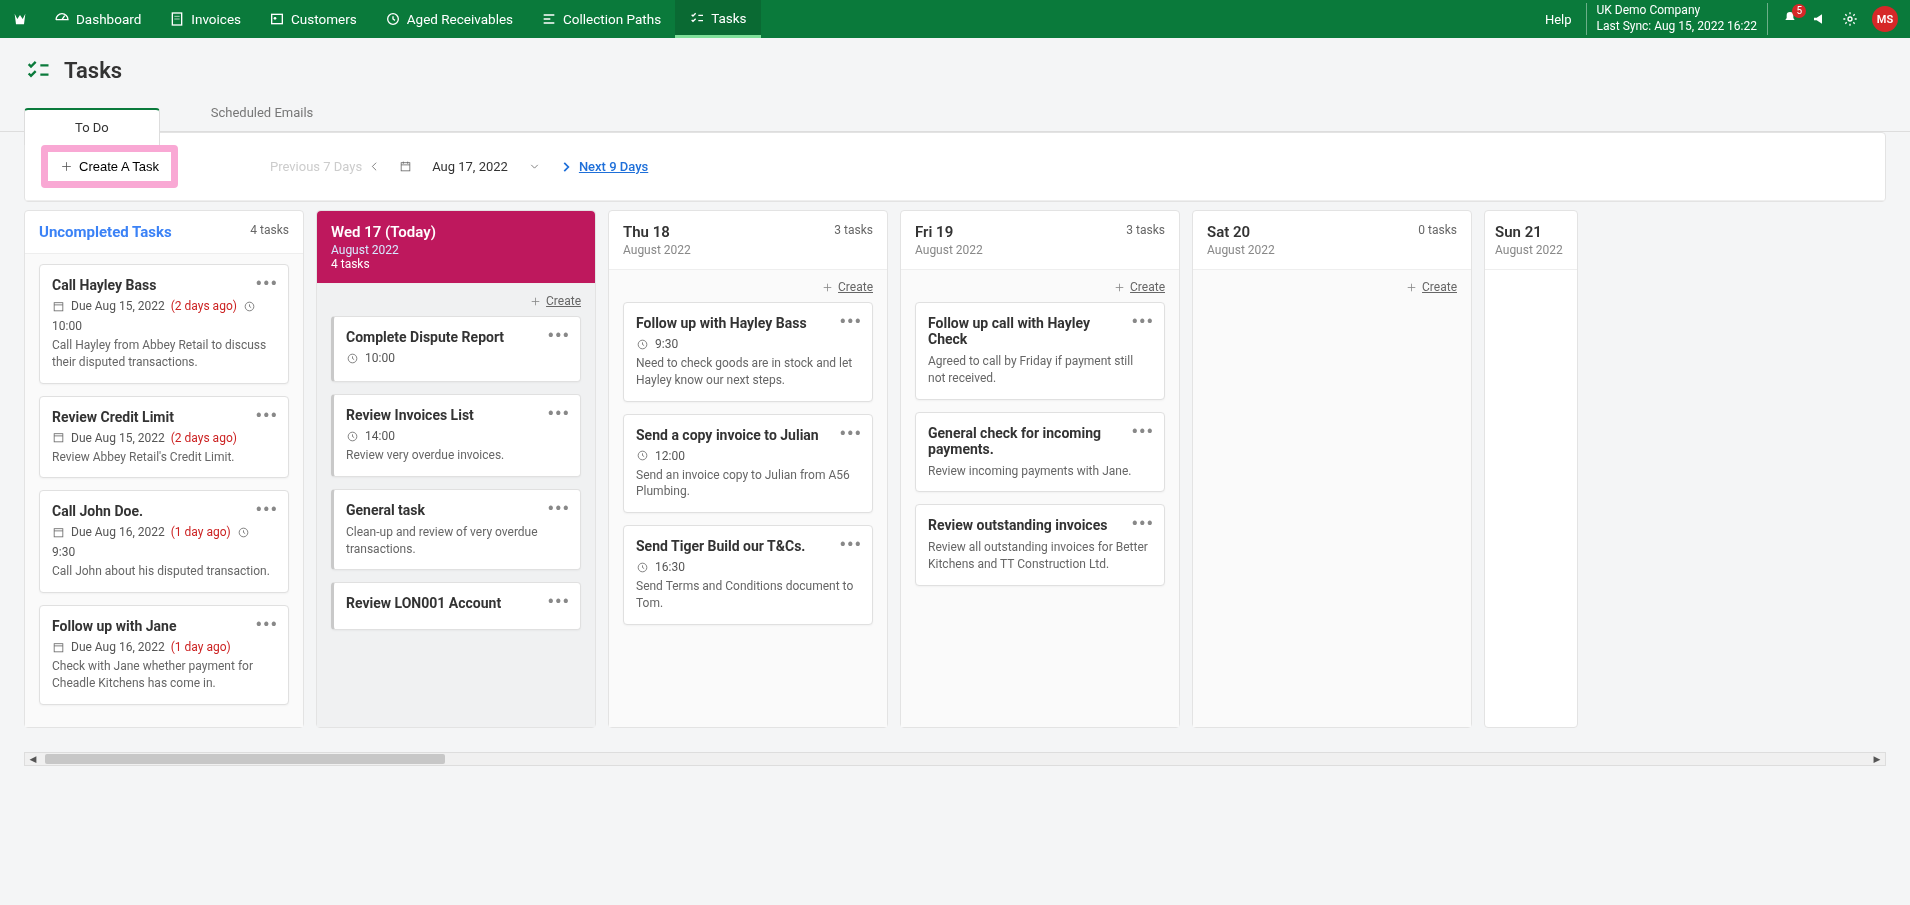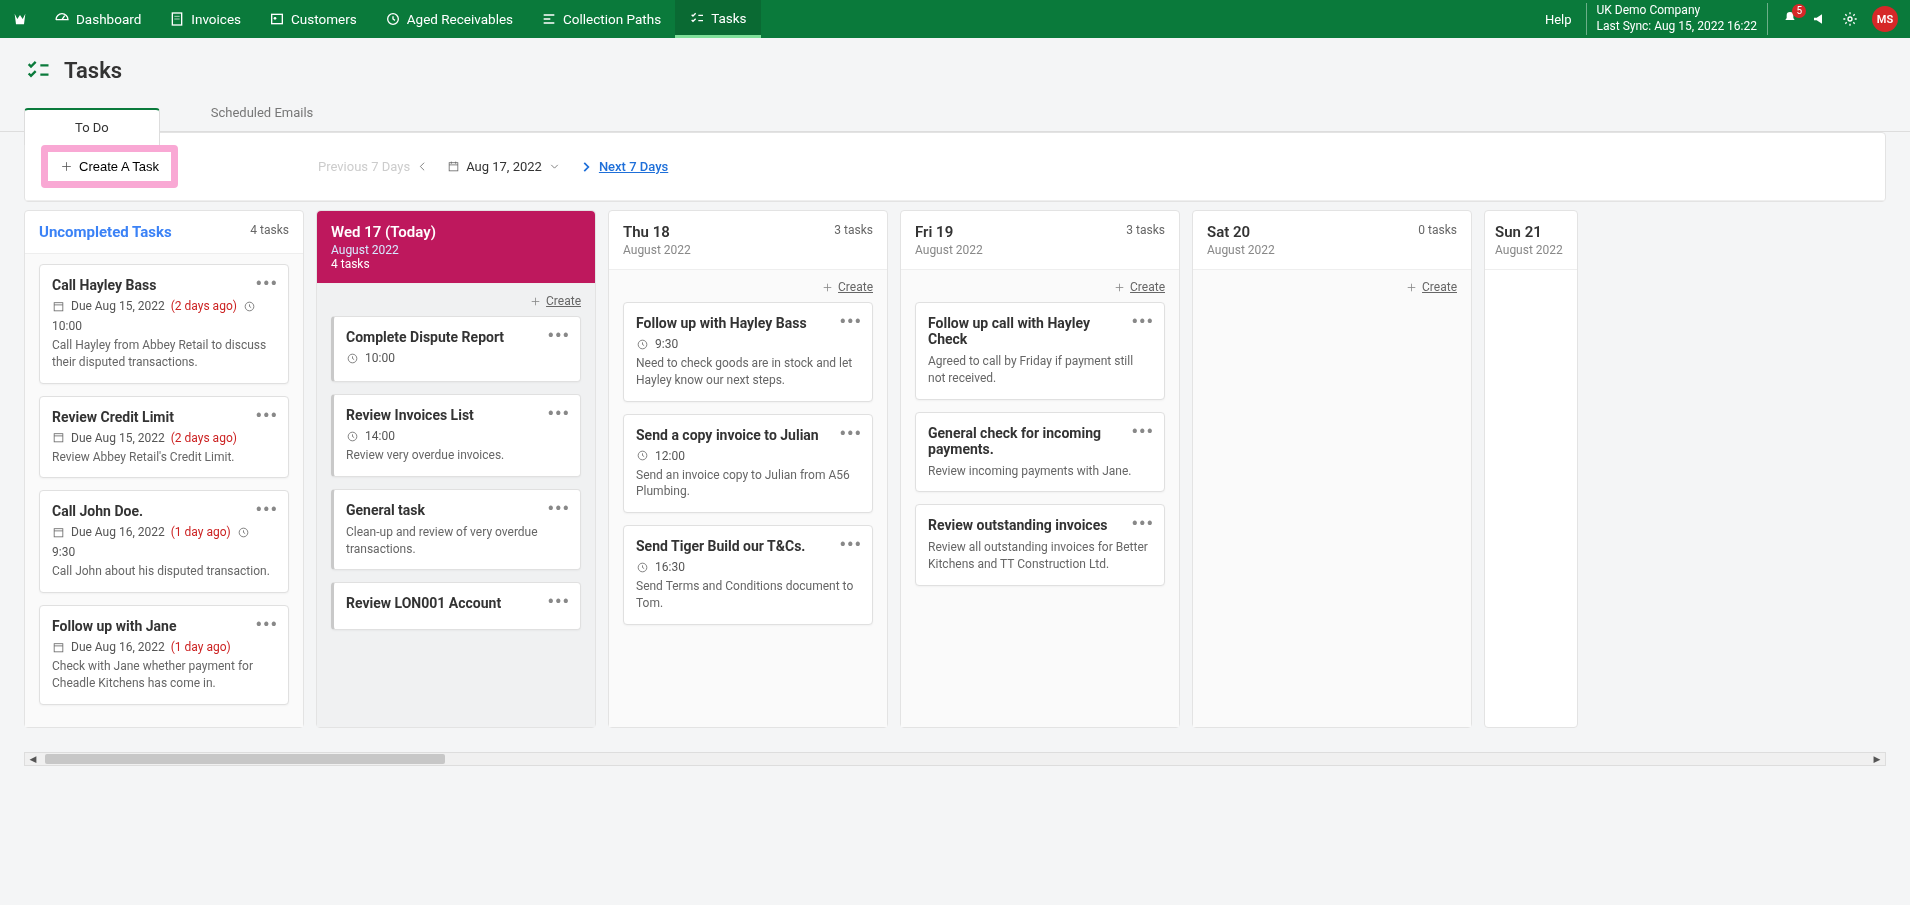--- a/index.html
+++ b/index.html
@@ -25,24 +25,24 @@
   
   
   .tabs { display:flex; border-bottom:1px solid #ddd; padding:0 24px;}
   .tab { padding:10px 50px; cursor:pointer; font-size:13px; color:#777; border:1px solid transparent; border-bottom:none;}
   .tab.active { background:#fff; border-color:#ddd; border-top:2px solid #0a7a3b; color:#333; border-radius:4px 4px 0 0; position:relative; top:14px;}
   
   
   .board-wrap { margin:0 24px; background:#fff; border:1px solid #e3e3e3; border-radius:4px; }
   .toolbar { display:flex; align-items:center; gap:24px; padding:12px 16px; border-bottom:1px solid #eee;}
   .btn-outline { border:7px solid #f9a8d4; background:#fff; padding:7px 12px; border-radius:4px; cursor:pointer; display:flex; align-items:center; gap:6px; font-size:13px;}
-  .pager { display:flex; align-items:center; gap:18px; margin-left:116px;}
+  .pager { display:flex; align-items:center; gap:18px; margin-left:68px;}
   .prev-disabled { color:#ccc; display:flex; align-items:center; gap:6px;}
   .next-link { color:#1E6FD9; text-decoration:underline; display:flex; align-items:center; gap:6px; cursor:pointer; font-weight:500;}
-  .date-pick { display:flex; align-items:center; gap:6px; color:#333; cursor:pointer;}
+  .date-pick { display:flex; align-items:center; gap:20px; color:#333; cursor:pointer;}
   
   
   .board { display:flex; gap:12px; padding:8px 0 20px 0; overflow-x:auto; margin:0 24px;}
   .col { flex:0 0 280px; border:1px solid #e3e3e3; background:#fff; border-radius:4px; display:flex; flex-direction:column;}
   .col-head { padding:12px 14px; border-bottom:1px solid #eee; display:flex; justify-content:space-between; align-items:flex-start;}
   .col-head.red .day-name{ color:#3b82f6; font-weight:700; font-size:15px;}
   .col.today .col-head { background:#be185d; color:#fff; border-radius:4px 4px 0 0;flex-direction:column;}
   .col.today .day-name{ color:#fff; font-weight:600; font-size:15px;}
   .col.today .day-sub{ color:#d7e8ff; }
   .day-name{ font-size:15px; font-weight:600; color:#333;}
@@ -178,21 +178,21 @@
           </svg>
       <span>Aug 17, 2022</span>
       <svg class="small-icon" viewBox="0 0 24 24">
             <path d="M6 9l6 6 6-6"></path>
           </svg>
     </span>
     <span class="next-link">
       <svg width="14" height="14" viewBox="0 0 24 24">
             <path d="M9 5l7 7-7 7" stroke="#1E6FD9" fill="none" stroke-width="3"></path>
           </svg>
-      <span>Next 7 Days</span>
+      <span>Next 9 Days</span>
     </span>
   </div>
 </div>
 </div>
 
 <div class="board" id="board">
     <div class="col">
       <div class="col-head red">
         <div>
           <div class="day-name">Uncompleted Tasks</div>

